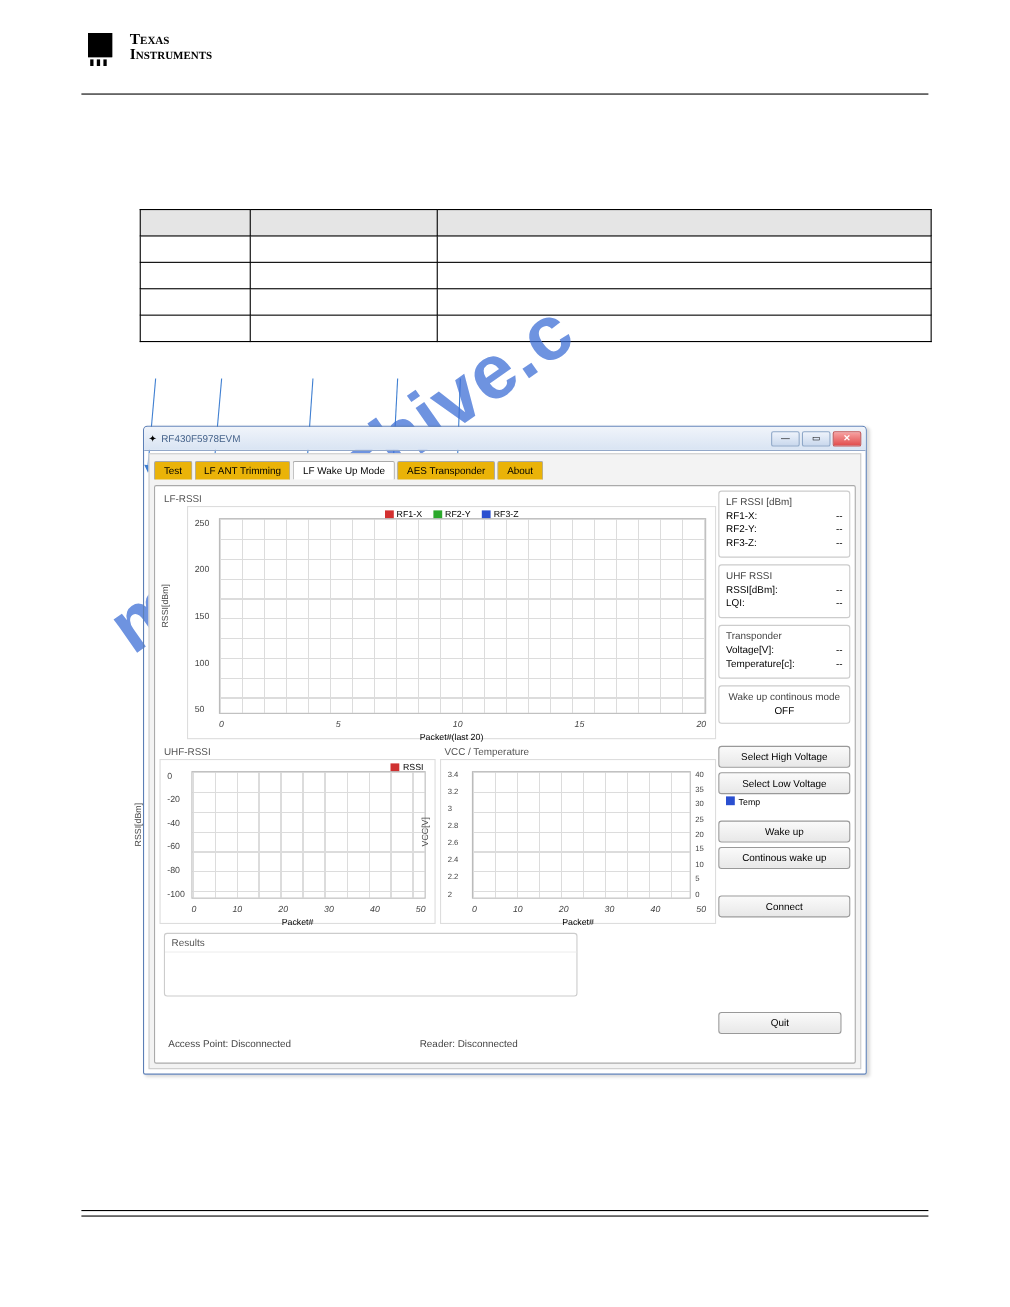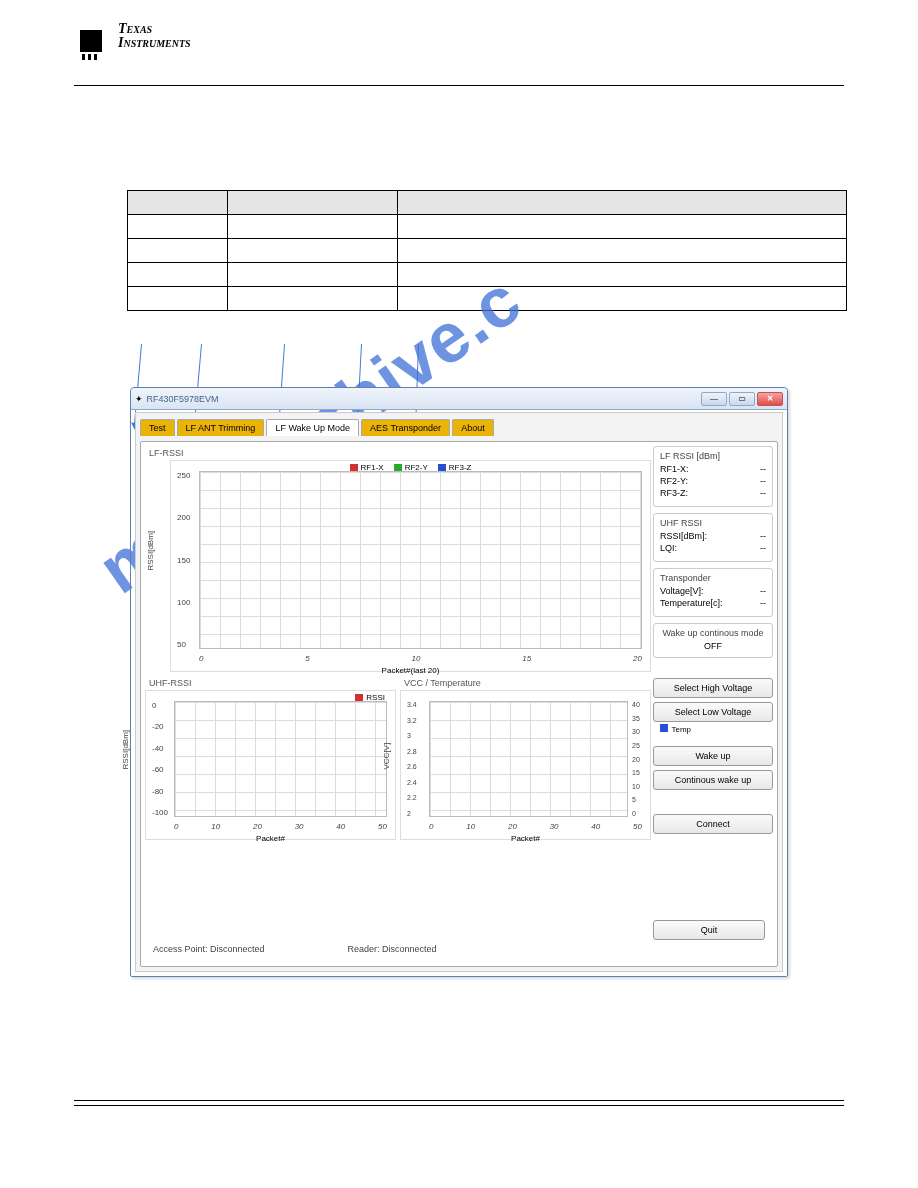--- a/index.html
+++ b/index.html
@@ -1,20 +1,20 @@
 <!DOCTYPE html>
 <html><head>
 <meta charset="utf-8">
 <style>
   * { margin: 0; padding: 0; box-sizing: border-box; }
   html, body { width: 918px; height: 1188px; font-family: Arial, Helvetica, sans-serif; background: #fff; color: #000; font-size: 11px; }
   .page { position: relative; width: 918px; height: 1188px; }
 
   
-  .logo-wrap { position: absolute; left: 74px; top: 22px; display: flex; align-items: flex-start; gap: 8px; font-style: italic; }
+  .logo-wrap { position: absolute; left: 74px; top: 22px; display: flex; align-items: flex-end; gap: 8px; }
   .ti-chip { position: relative; width: 36px; height: 36px; }
   .ti-chip .body { position: absolute; left: 6px; top: 8px; width: 22px; height: 22px; background: #000; border: 2px solid #000; }
   .ti-chip .leg { position: absolute; width: 3px; height: 6px; background: #000; }
   .ti-chip .l1 { left: 8px; top: 32px; } .ti-chip .l2 { left: 14px; top: 32px; } .ti-chip .l3 { left: 20px; top: 32px; }
   .ti-text { font-family: Georgia, 'Times New Roman', serif; font-weight: bold; font-variant: small-caps; font-size: 14px; line-height: 14px; }
 
   .hr-top { position: absolute; left: 74px; top: 85px; width: 770px; height: 1px; background: #000; }
   .hr-bottom { position: absolute; left: 74px; top: 1105px; width: 770px; height: 1px; background: #000; }
   .hr-bottom2{ position: absolute; left: 74px; top: 1100px; width: 770px; height: 1px; background: #000; }
 
@@ -62,21 +62,21 @@
   
   .grid-inner { position: absolute; left: 28px; right: 8px; top: 10px; bottom: 22px; background: repeating-linear-gradient(to bottom, #dcdcdc 0, #dcdcdc 1px, transparent 1px, transparent 18px), repeating-linear-gradient(to right, #dcdcdc 0, #dcdcdc 1px, transparent 1px, transparent 20px); border: 1px solid #bbb; }
   .ylabel { position: absolute; left: 0; top: 50%; transform: rotate(-90deg) translateY(-50%); font-size: 8px; transform-origin: left center; color: #444; }
   .xticks { position: absolute; left: 28px; right: 8px; bottom: 8px; display: flex; justify-content: space-between; font-size: 8px; font-style: italic; color: #444; }
   .yticks { position: absolute; left: 6px; top: 10px; bottom: 22px; width: 20px; display: flex; flex-direction: column; justify-content: space-between; text-align: left; font-size: 8px; color: #444; }
   .yticks-r { position: absolute; right: 0; top: 10px; bottom: 22px; width: 18px; display: flex; flex-direction: column; justify-content: space-between; text-align: left; font-size: 8px; color: #444; }
 
   .section-title { font-size: 9px; color: #555; margin: 2px 0 2px 4px; }
   .status-bar { position: absolute; left: 4px; right: 126px; bottom: 6px; font-size: 9px; color: #444; }
   .status-bar .row1 { border-top: 1px solid #ccc; padding: 4px 4px; }
-  .status-bar .row2 { display: flex; gap: 83px; padding: 2px 4px; }
+  .status-bar .row2 { display: flex; gap: 117px; padding: 2px 4px; }
 
   .quit-wrap { position: absolute; right: 8px; bottom: 18px; width: 112px; }
 
   .results-panel { position: absolute; left: 4px; right: 126px; bottom: 56px; height: 58px; border: 1px solid #ccc; border-radius: 3px; background: #fff; }
   .results-panel .ptitle { border-bottom: 1px solid #eee; padding: 3px 6px; color: #555; font-size: 9px; }
 
   
   .watermark { position: absolute; left: 190px; top: 340px; width: 540px; height: 540px; font-size: 70px; font-weight: bold; letter-spacing: 1px; color: #3e6fd6; opacity: 0.75; transform: rotate(-35deg); pointer-events: none; font-family: Arial, sans-serif; }
   .watermark .o { display: inline-flex; width: 50px; height: 50px; border: 10px solid #3e6fd6; border-radius: 50%; position: relative; top: 8px; }
   .watermark .o::after { content: ''; position: absolute; width: 14px; height: 14px; background: #3e6fd6; border-radius: 50%; top: 10px; left: 10px; }
@@ -250,20 +250,23 @@
                 </div>
                 <div style="position:absolute;left:0;right:0;bottom:-4px;text-align:center;font-size:8px;">Packet#</div>
               </div>
               <div style="position:absolute;right:-40px;top:28px;font-size:8px;">
                 <div><span class="box" style="display:inline-block;width:8px;height:8px;background:#cf3030;margin-right:3px;"></span><span>VCC</span></div>
                 <div style="margin-top:10px;"><span class="box" style="display:inline-block;width:8px;height:8px;background:#2a4fd0;margin-right:3px;"></span><span>Temp</span></div>
               </div>
             </div>
           </div>
 
+          <div class="results-panel">
+            <div class="ptitle">Results</div>
+          </div>
 
           <div class="status-bar">
             <div class="row2">
               <span>Access Point: Disconnected</span>
               <span>Reader: Disconnected</span>
             </div>
           </div>
         </div>
 
         <div class="sidepane">

